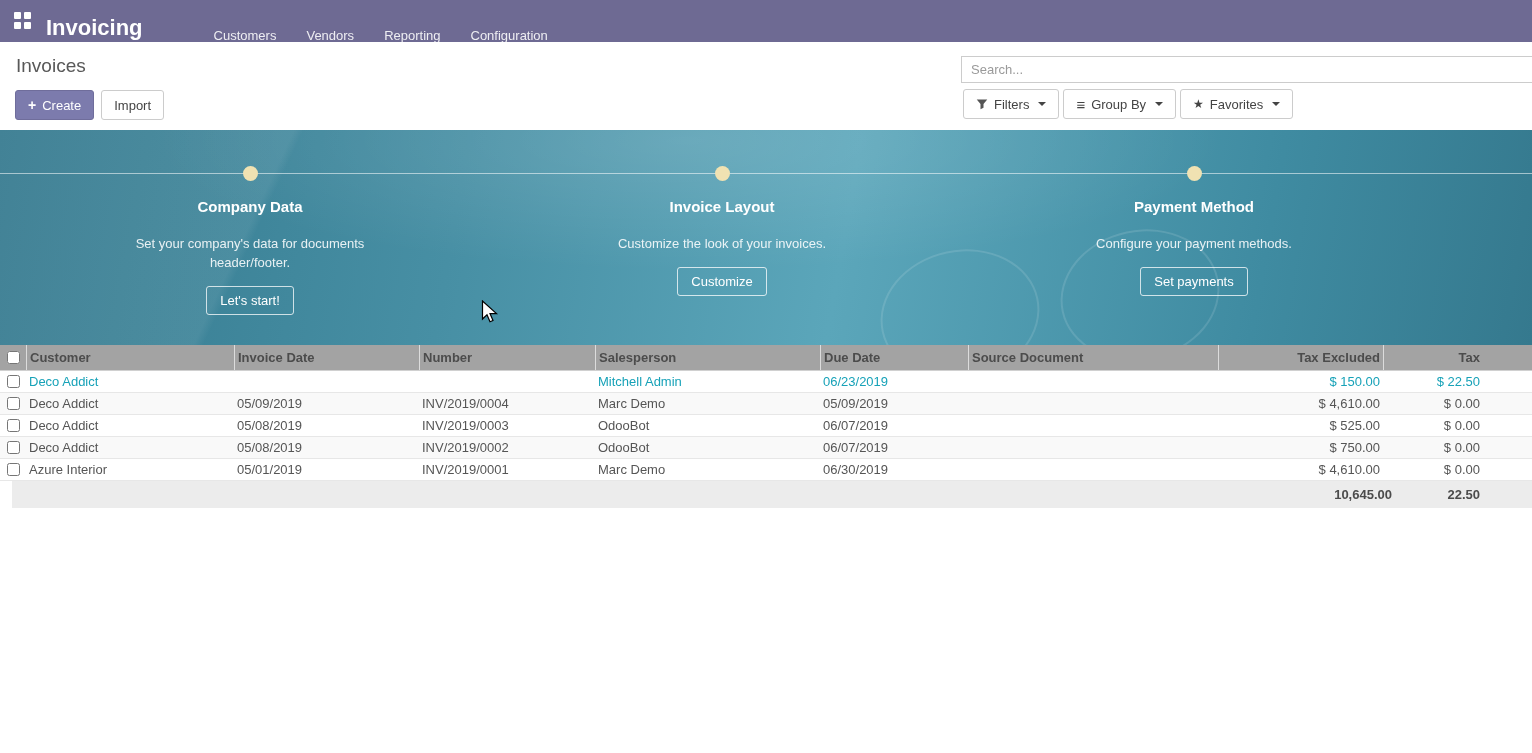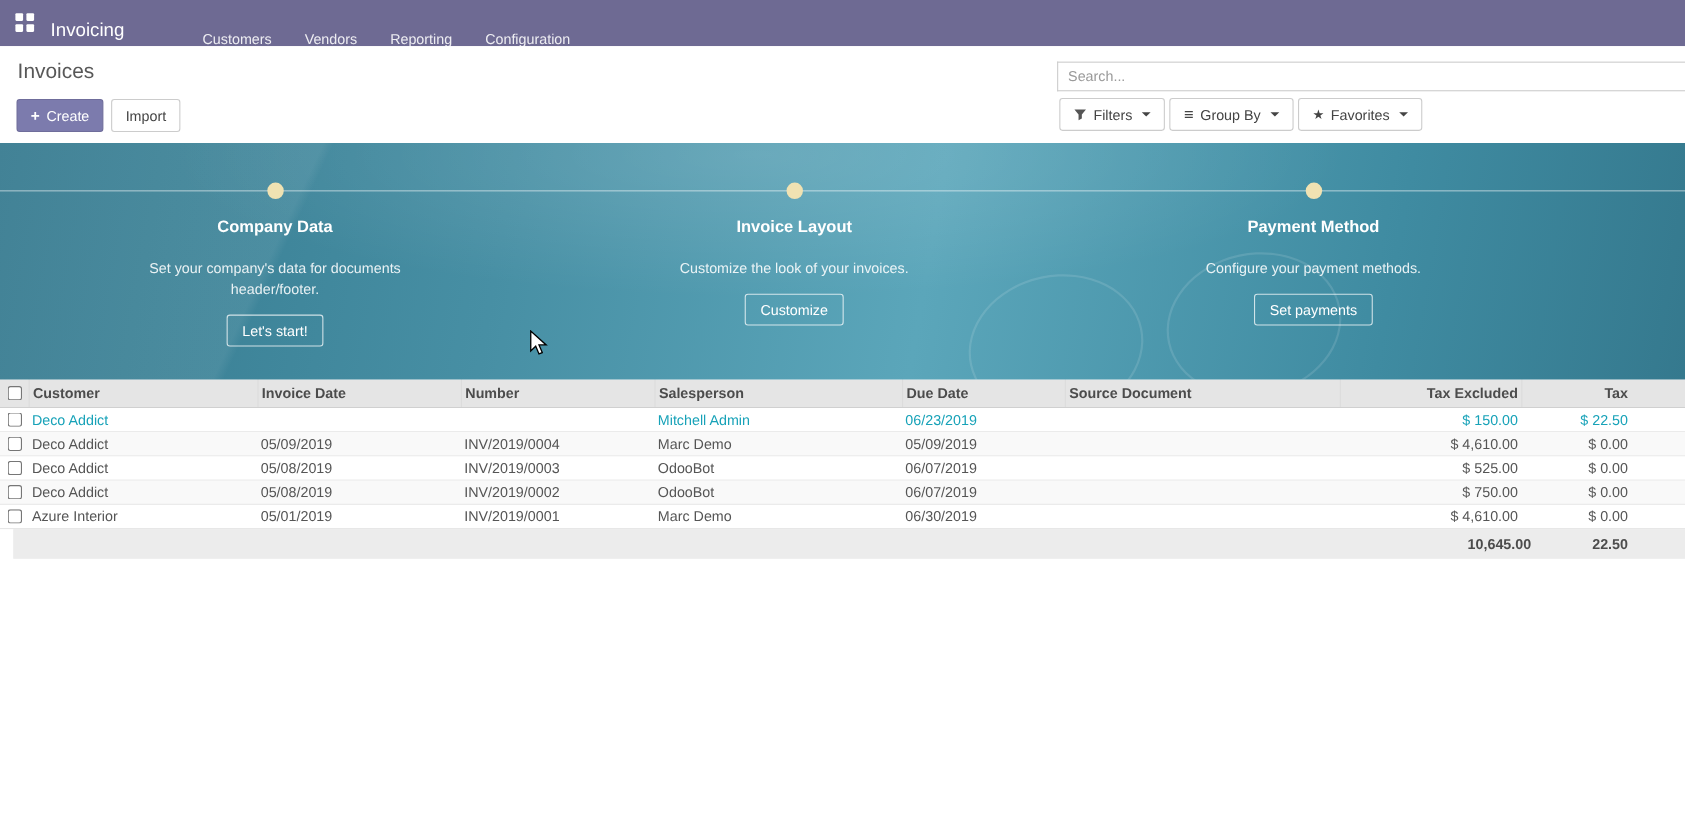--- a/index.html
+++ b/index.html
@@ -6,21 +6,21 @@
   html,body { width:1532px; height:753px; }
   body {
     font-family: "Liberation Sans", sans-serif;
     background:#fff; color:#555; overflow:hidden; position:relative;
     font-size:13px;
   }
   
   .navbar { height:42px; background:var(--brand,#6e6a93); display:flex; align-items:center; padding:0 10px; }
   .apps-icon { width:18px; height:18px; display:grid; grid-template-columns:7px 7px; grid-template-rows:7px 7px; gap:3px; cursor:pointer; margin-left:4px; }
   .apps-icon span { background:#fff; border-radius:1px; }
-  .app-name { color:#fff; font-size:17px; margin:14px 16px 0 14px; cursor:pointer; }
+  .app-name { color:#fff; font-size:22px; margin:14px 16px 0 14px; cursor:pointer;font-weight:bold; }
   .nav-menu { display:flex; margin-left:40px; height:100%;margin-top:28px; }
   .nav-item { color:rgba(255,255,255,.88); font-size:13px; padding:0 15px; display:flex; align-items:center; cursor:pointer; }
   
   .control-panel { position:relative; height:88px; background:#fff; }
   .page-title { position:absolute; left:16px; top:13px; font-size:19px; font-weight:400; color:#585858; }
   .search-input { position:absolute; left:961px; top:14px; right:0; height:27px; border:1px solid #ccc; border-right:none; padding:4px 9px; font-size:13px; color:#555; outline:none; }
   .search-input::placeholder { color:#9a9a9a; }
   .cp-buttons-left { position:absolute; left:15px; top:48px; display:flex; gap:7px; }
   .cp-buttons-right { position:absolute; left:963px; top:47px; display:flex; gap:4px; }
   .btn { font-family:inherit; font-size:13px; height:30px; padding:0 12px; border-radius:3px; border:1px solid #ccc; background:#fff; color:#444; cursor:pointer; display:inline-flex; align-items:center; gap:6px; }
@@ -42,21 +42,21 @@
   .lens2 { width:160px; height:130px; left:1060px; top:100px; transform:rotate(-12deg); }
   .step-line { position:absolute; left:0; right:0; top:43px; height:1px; background:rgba(255,255,255,.55); }
   .step { position:absolute; width:300px; top:36px; text-align:center; color:#fff; }
   .step-0 { left:100px; } .step-1 { left:572px; } .step-2 { left:1044px; }
   .step-dot { width:15px; height:15px; border-radius:50%; background:var(--dot,#f0e2b2); margin:0 auto; position:relative; z-index:1; }
   .step-title { margin-top:17px; font-size:15px; font-weight:bold; color:#fff; }
   .step-desc { margin-top:19px; font-size:13px; line-height:19px; color:rgba(255,255,255,.88); }
   .step-btn { margin-top:14px; background:transparent; border:1px solid rgba(255,255,255,.75); color:#fff; font-family:inherit; font-size:13px; padding:6px 13px; border-radius:3px; cursor:pointer; }
   
   .grid-row { display:grid; grid-template-columns:26px 208px 185px 176px 225px 148px 250px 165px 1fr; align-items:center; }
-  .list-header { height:26px; background:#e5e5e5; border-bottom:1px solid #d0d0d0; font-weight:bold; color:#4c4c4c; }
+  .list-header { height:26px; background:#a3a3a3; border-bottom:1px solid #d0d0d0; font-weight:bold; color:#4c4c4c; }
   .list-header .hc { padding:0 3px; height:100%; display:flex; align-items:center; cursor:pointer; }
   .list-header .hc + .hc { border-left:1px solid #dcdcdc; }
   .list-header .hc.num, .lr .cell.num, .list-footer .cell.num { justify-content:flex-end; text-align:right; }
   .hc.tax-col, .cell.tax-col { padding-right:52px !important; }
   .lr { height:22px; border-bottom:1px solid #e7e7e7; cursor:pointer; background:#fff; }
   .lr:nth-child(even) { background:#f9f9f9; }
   .cell { padding:0 3px; display:flex; align-items:center; white-space:nowrap; overflow:hidden; }
   .chk { margin-left:4px; width:13px; height:13px; cursor:pointer; }
   .row-highlight .cell { color:var(--accent,#17a2b8); }
   .list-footer { height:27px; background:#ececec; font-weight:bold; color:#4c4c4c;margin-left:12px; }

